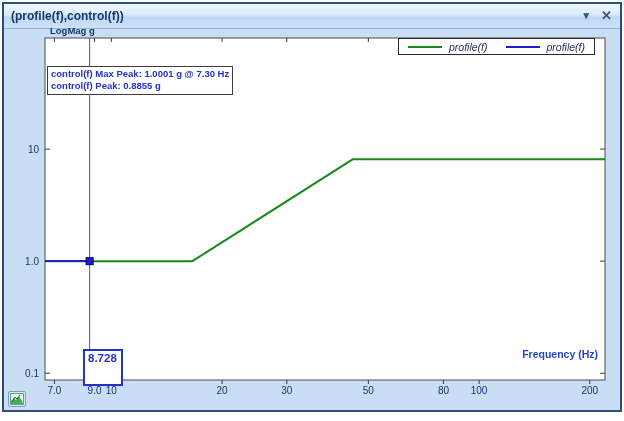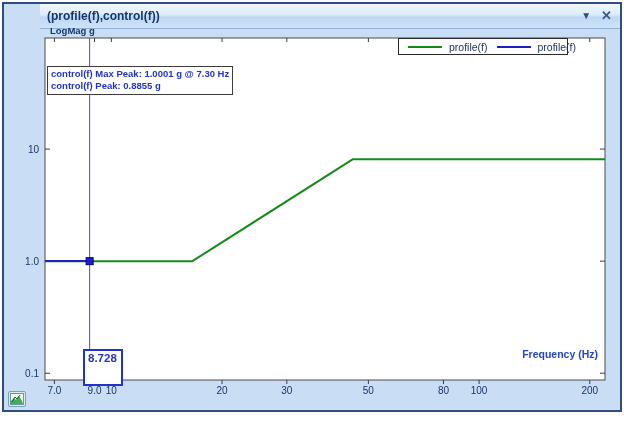--- a/index.html
+++ b/index.html
@@ -4,39 +4,39 @@
 <style>
   * { margin:0; padding:0; box-sizing:border-box; }
   body { background:#ffffff; font-family:"Liberation Sans", sans-serif; }
   .frame { position:relative; width:624px; height:421px; background:#ffffff; overflow:hidden; }
 
   .window { position:absolute; left:2px; top:2px; width:620px; height:410px;
             border:2px solid #2e4e7e; background:#c9def5; }
 
   .titlebar { position:absolute; left:0; top:0; right:0; height:25px;
               background:linear-gradient(#f0f7fe 0%, #dcebfb 45%, #bdd8f4 55%, #cfe2f8 100%);
-              border-bottom:1px solid #8fb0d8; display:flex; align-items:center;margin-left:36px; }
+              border-bottom:1px solid #8fb0d8; display:flex; align-items:center; }
   .title { color:#17366b; font-weight:bold; font-size:12px; padding-left:7px; letter-spacing:0; }
   .titlebar-icons { margin-left:auto; display:flex; align-items:center; gap:10px; padding-right:8px; }
   .tb-icon { color:#2f4f7f; font-size:10px; line-height:10px; cursor:default; }
   .tb-icon.close { font-size:13px; font-weight:bold; color:#3a5a88; }
 
   svg.chart { position:absolute; left:0; top:0; width:624px; height:421px; }
 
   .overlay { position:absolute; }
 
   .logmag { left:50px; top:25px; color:#17366b; font-weight:bold; font-size:9.5px; }
 
   .annotation { left:47px; top:66px; background:#ffffff; border:1px solid #3c3c3c;
                 padding:1px 3px 2px 3px; color:#2233cc; font-weight:bold; font-size:9.5px;
                 line-height:12px; white-space:nowrap; }
 
-  .legend { left:398px; top:38px; width:170px; height:17px; background:#fdfdfe;
+  .legend { left:398px; top:38px; width:197px; height:17px; background:#fdfdfe;
             border:1px solid #2a2a2a; display:flex; align-items:center;
-            font-size:10.5px; color:#24365e; }
+            font-size:10.5px; color:#24365e;font-style:italic; }
   .legend-item { display:flex; align-items:center; flex:1; justify-content:flex-start; }
   .legend-swatch { display:inline-block; width:34px; height:2px; margin:0 7px 0 9px; }
 
   .freq-label { right:26px; top:348px; color:#2244cc; font-weight:bold; font-size:10.5px; }
 
   .readout { left:84px; top:350px; background:#ffffff; border:1px solid #2233cc;
              outline:1px solid #2233cc; color:#2233cc; font-weight:bold; font-size:11.5px;
              padding:0 4px 18px 3px; line-height:15px; }
 
   .thumb-btn { left:8px; top:391px; width:18px; height:16px; background:#d9efe2;

